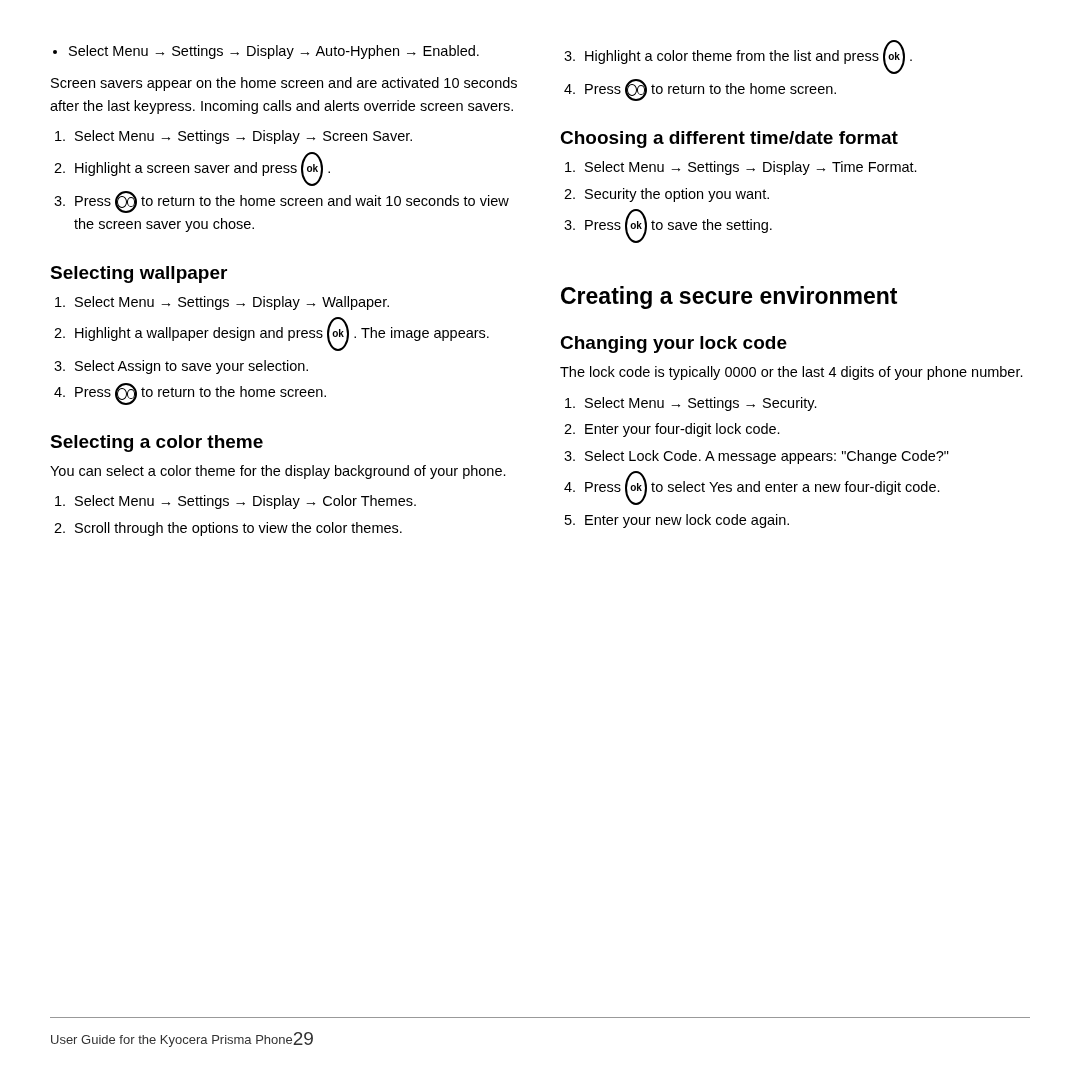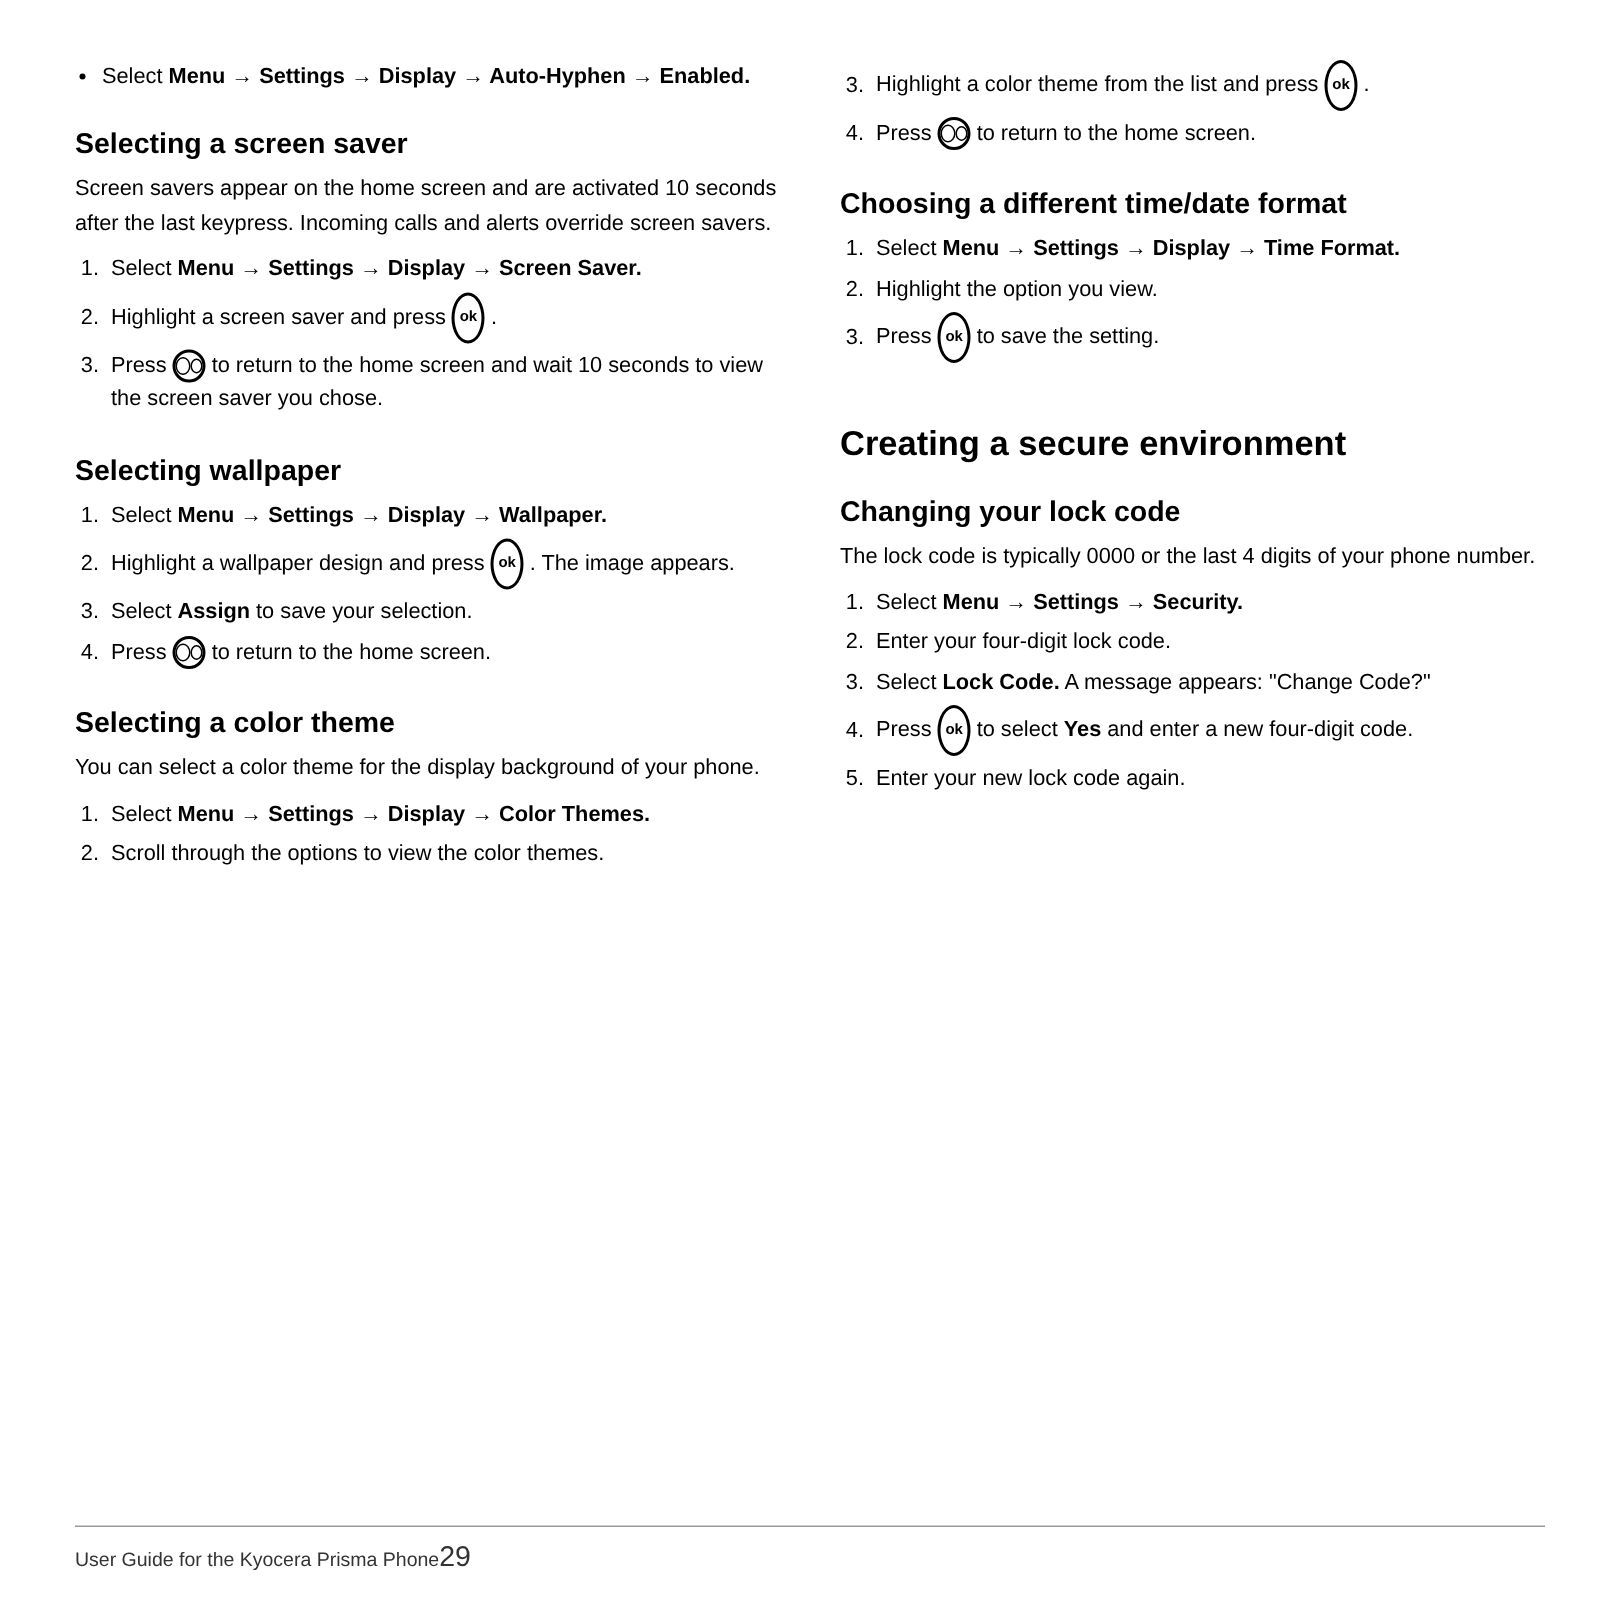--- a/index.html
+++ b/index.html
@@ -59,21 +59,21 @@
     }
     ul {
       margin-left: 18px;
       margin-bottom: 10px;
       list-style-type: disc;
     }
     ul li {
       font-size: 14.5px;
       line-height: 1.55;
     }
-    .bold { font-weight: bold; }
+    .bold { font-weight: normal; }
     .ok-btn {
       display: inline-flex;
       align-items: center;
       justify-content: center;
       border: 2px solid #000;
       border-radius: 50%;
       width: 22px;
       height: 34px;
       font-size: 10px;
       font-weight: bold;
@@ -125,21 +125,20 @@
   <div class="content">
 
     <div class="column">
 
       <ul>
         <li>
           Select <span class="bold">Menu → Settings → Display → Auto-Hyphen → Enabled.</span>
         </li>
       </ul>
 
-      <h2>Selecting a screen saver</h2>
       <p>Screen savers appear on the home screen and are activated 10 seconds after the last keypress. Incoming calls and alerts override screen savers.</p>
       <ol>
         <li>
           Select <span class="bold">Menu → Settings → Display → Screen Saver.</span>
         </li>
         <li>
           Highlight a screen saver and press <span class="ok-btn">ok</span> .
         </li>
         <li>
           Press <span class="home-btn">
@@ -191,21 +190,21 @@
             </span> to return to the home screen.
         </li>
       </ol>
 
       <h2>Choosing a different time/date format</h2>
       <ol>
         <li>
           Select <span class="bold">Menu → Settings → Display → Time Format.</span>
         </li>
         <li>
-          Highlight the option you view.
+          Security the option you want.
         </li>
         <li>
           Press <span class="ok-btn">ok</span> to save the setting.
         </li>
       </ol>
 
       <h1>Creating a secure environment</h1>
 
       <h2>Changing your lock code</h2>
       <p>The lock code is typically 0000 or the last 4 digits of your phone number.</p>

